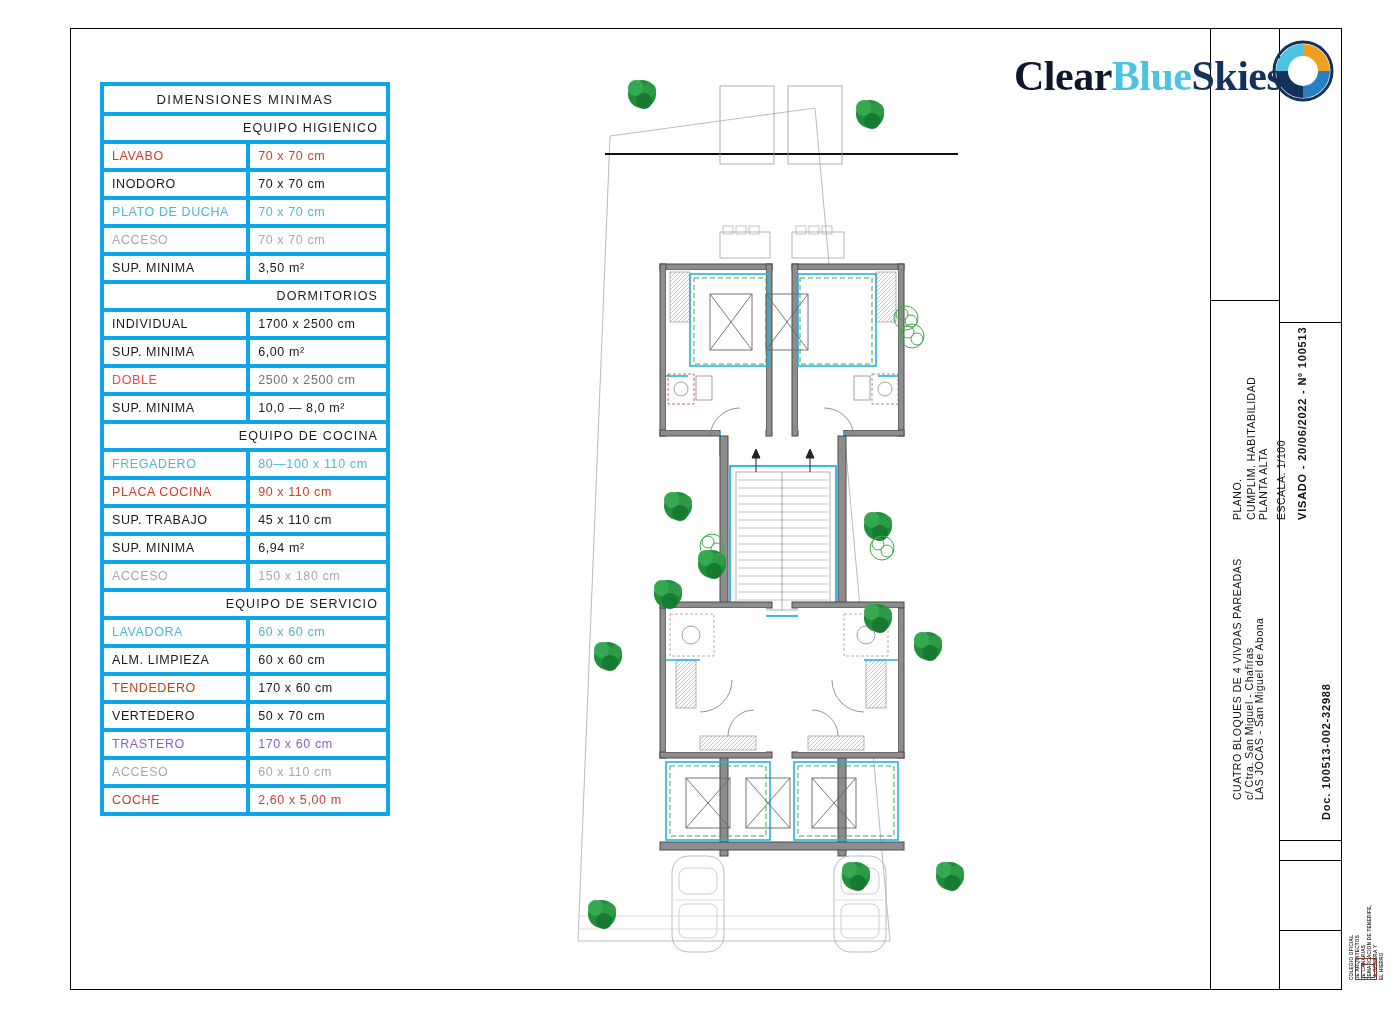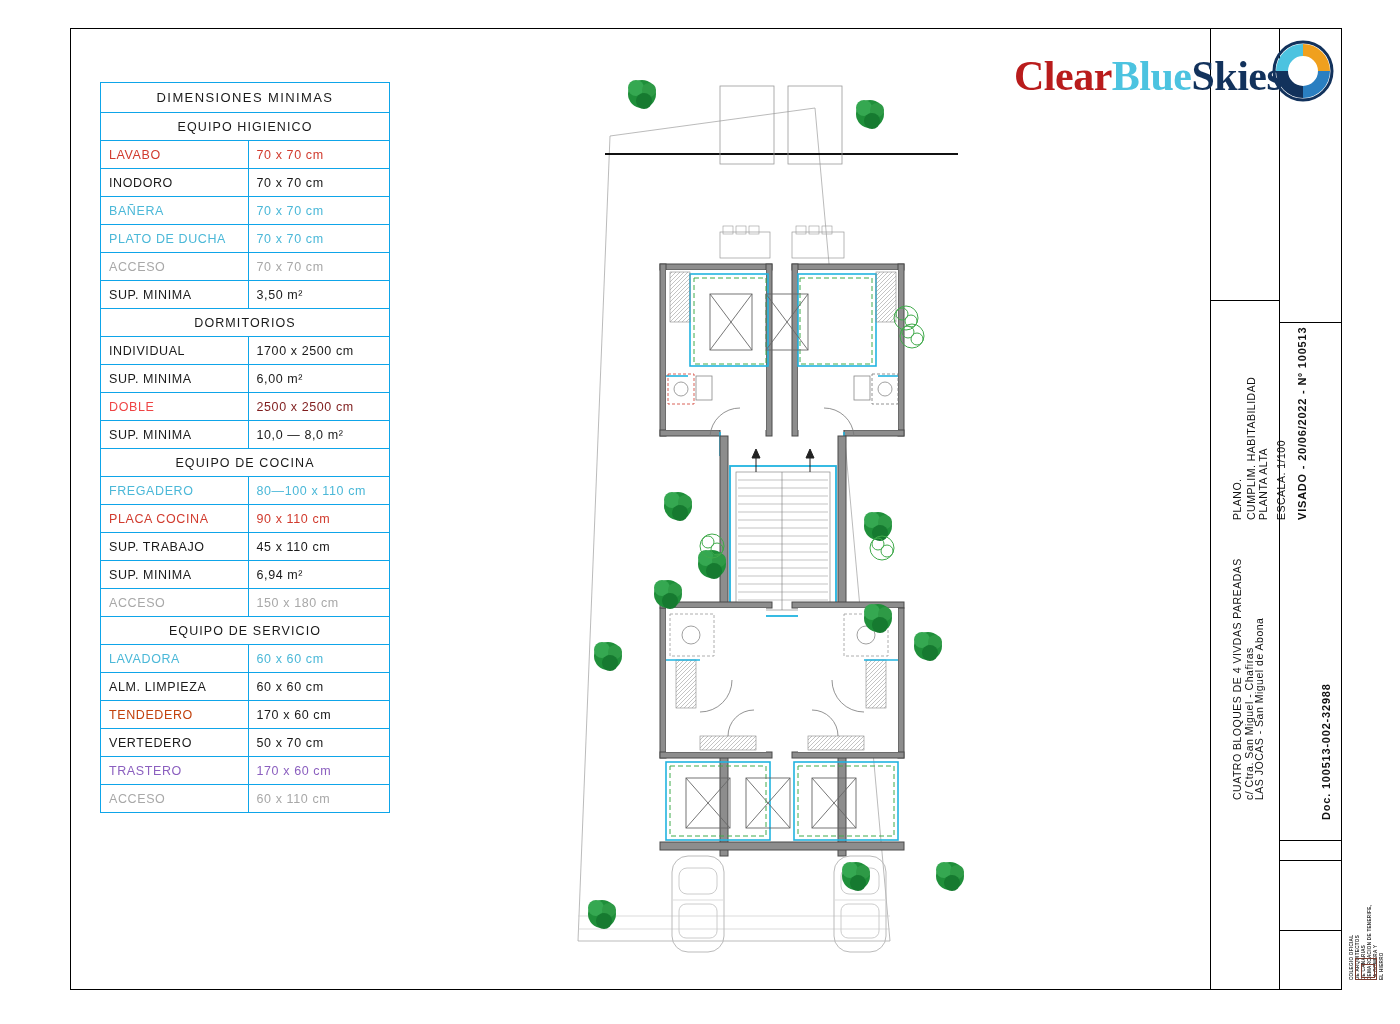--- a/index.html
+++ b/index.html
@@ -38,30 +38,30 @@
     position: absolute;
     left: 100px; top: 82px;
     width: 290px;
     border: 1.2px solid #333;
     border-collapse: collapse;
     font-size: 12.5px;
     letter-spacing: 0.6px;
     background: #fff;
   }
   .dim-table td {
-    border: 1px solid #0ea5e9;
+    border: 4px solid #0ea5e9;
     padding: 5px 8px;
     height: 28px;
     vertical-align: middle;
     white-space: nowrap;
   }
   .dim-table td.label { width: 148px; }
   .dim-table td.value { width: 142px; }
   .dim-table tr.section td {
-    text-align: center;
+    text-align: right;
     font-size: 12.5px;
     letter-spacing: 1.1px;
   }
   .dim-table tr.title td {
     text-align: center;
     letter-spacing: 1.4px;
     font-size: 13px;
     height: 30px;
   }
   .c-black { color: #1a1a1a; }
@@ -74,21 +74,21 @@
   }
   .logo-text {
     position: absolute;
     left: 0; top: 12px;
     font-family: "Liberation Serif", serif;
     font-size: 42px;
     font-weight: bold;
     letter-spacing: -0.5px;
     white-space: nowrap;
   }
-  .logo-text .p1 { color: #b91c1c; margin-top: 29px; }
+  .logo-text .p1 { color: #0f172a; margin-top: 29px; }
   .logo-text .p2 { color: #4cc3e0; }
   .logo-text .p3 { color: #12325c; }
   .logo-mark {
     position: absolute;
     right: 0; top: 0;
     width: 62px; height: 62px;
   }
 
   
   .tb-line-h {
@@ -176,24 +176,20 @@
       </tr>
       <tr>
         <td class="label" style="color:#d13b2e">LAVABO</td>
         <td class="value" style="color:#d13b2e">70  x  70  cm</td>
       </tr>
       <tr>
         <td class="label" style="color:#1a1a1a">INODORO</td>
         <td class="value" style="color:#1a1a1a">70  x  70  cm</td>
       </tr>
       <tr>
-        <td class="label" style="color:#4bb8d8">BAÑERA</td>
-        <td class="value" style="color:#4bb8d8">70  x  70  cm</td>
-      </tr>
-      <tr>
         <td class="label" style="color:#4bb8d8">PLATO  DE  DUCHA</td>
         <td class="value" style="color:#4bb8d8">70  x  70  cm</td>
       </tr>
       <tr>
         <td class="label" style="color:#a8a8a8">ACCESO</td>
         <td class="value" style="color:#a8a8a8">70  x  70  cm</td>
       </tr>
       <tr>
         <td class="label" style="color:#1a1a1a">SUP.  MINIMA</td>
         <td class="value" style="color:#1a1a1a">3,50  m²</td>
@@ -204,21 +200,21 @@
       <tr>
         <td class="label" style="color:#1a1a1a">INDIVIDUAL</td>
         <td class="value" style="color:#1a1a1a">1700  x  2500  cm</td>
       </tr>
       <tr>
         <td class="label" style="color:#1a1a1a">SUP.  MINIMA</td>
         <td class="value" style="color:#1a1a1a">6,00  m²</td>
       </tr>
       <tr>
         <td class="label" style="color:#ef4444">DOBLE</td>
-        <td class="value" style="color:#7f1d1d">2500  x  2500  cm</td>
+        <td class="value" style="color:#737373">2500  x  2500  cm</td>
       </tr>
       <tr>
         <td class="label" style="color:#1a1a1a">SUP.  MINIMA</td>
         <td class="value" style="color:#1a1a1a">10,0  —  8,0  m²</td>
       </tr>
       <tr class="section">
         <td colspan="2" class="c-black">EQUIPO  DE  COCINA</td>
       </tr>
       <tr>
         <td class="label" style="color:#4bb8d8">FREGADERO</td>
@@ -259,20 +255,24 @@
         <td class="label" style="color:#1a1a1a">VERTEDERO</td>
         <td class="value" style="color:#1a1a1a">50  x  70  cm</td>
       </tr>
       <tr>
         <td class="label" style="color:#8b5fbf">TRASTERO</td>
         <td class="value" style="color:#8b5fbf">170  x  60  cm</td>
       </tr>
       <tr>
         <td class="label" style="color:#a8a8a8">ACCESO</td>
         <td class="value" style="color:#a8a8a8">60  x  110  cm</td>
+      </tr>
+      <tr>
+        <td class="label" style="color:#d13b2e">COCHE</td>
+        <td class="value" style="color:#d13b2e">2,60  x  5,00  m</td>
       </tr>
     </tbody>
 </table>
 
 <div class="drawing">
 <svg width="470" height="930" viewBox="0 0 470 930">
   <defs>
     <g id="tree">
       <circle cx="0" cy="0" r="14" fill="#1f8f3a"></circle>
       <circle cx="-6" cy="-6" r="8" fill="#35a851"></circle>

